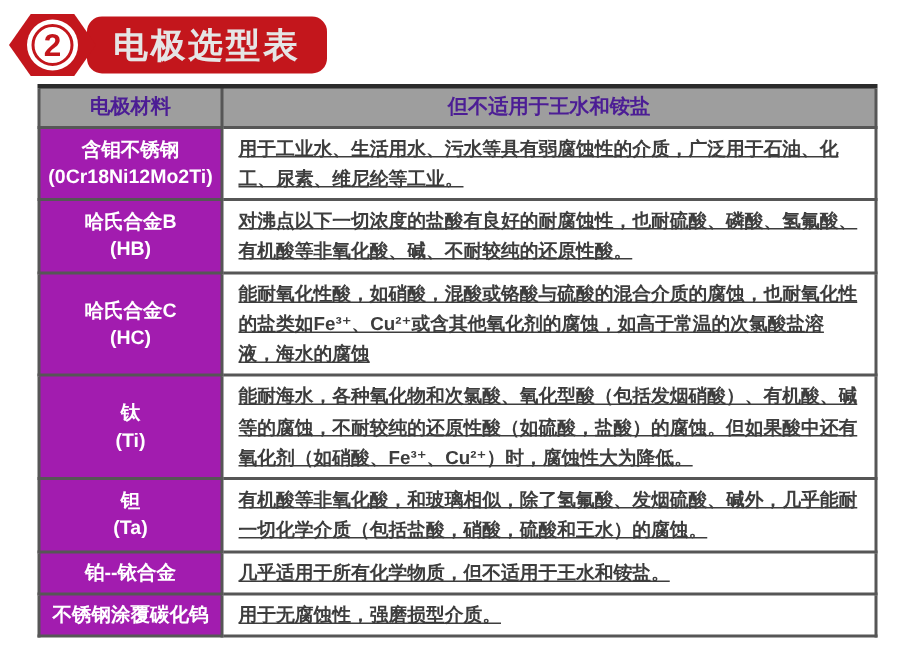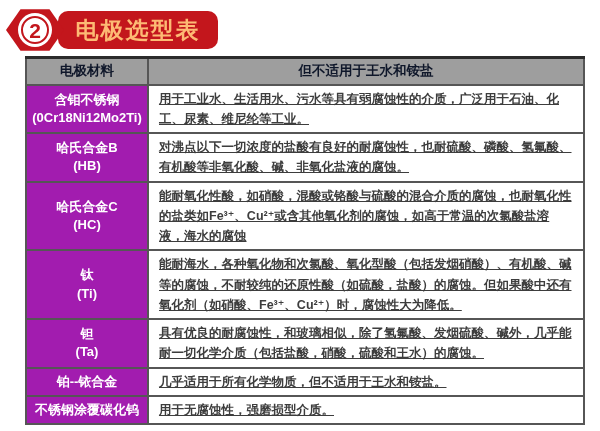--- a/index.html
+++ b/index.html
@@ -18,32 +18,32 @@
     width:28px; height:28px; border-radius:50%;
     background:#ffffff; border:2px solid #c3161c;
     box-shadow:0 0 0 3px #ffffff;
     display:flex; align-items:center; justify-content:center;
     color:#c3161c; font-weight:bold; font-size:21px; line-height:1;
   }
   .title-pill {
     position:absolute; left:58px; top:11px; width:160px; height:38px;
     background:#c3161c; border-radius:10px; z-index:1;
     display:flex; align-items:center; justify-content:center;
-    color:#fdba74; font-weight:bold; font-size:23px; letter-spacing:2px;
+    color:#e5e5e5; font-weight:bold; font-size:23px; letter-spacing:2px;
   }
 
   
   table.spec {
     margin-left:25px; width:558px;
     border-collapse:collapse; table-layout:fixed;
     border:2px solid #565656; border-top:3px solid #2b2b2b;
   }
   table.spec th, table.spec td { border:2px solid #565656; }
   th.col-head {
-    background:#9e9e9e; color:#0f172a; font-weight:bold;
+    background:#9e9e9e; color:#4c1d95; font-weight:bold;
     font-size:13.5px; height:27px; text-align:center;
   }
   td.mat {
     background:#a21caf; color:#ffffff; font-weight:bold;
     font-size:13px; text-align:center; line-height:1.4; padding:2px 3px;
   }
   td.desc {
     background:#ffffff; color:#3d3d3d; font-weight:bold;
     font-size:12.5px; line-height:1.62; text-align:left;
     padding:3px 10px;
@@ -82,21 +82,21 @@
       <div>(0Cr18Ni12Mo2Ti)</div>
     </td>
     <td class="desc">用于工业水、生活用水、污水等具有弱腐蚀性的介质，广泛用于石油、化工、尿素、维尼纶等工业。</td>
   </tr>
 
   <tr class="r-2l">
     <td class="mat">
       <div>哈氏合金B</div>
       <div>(HB)</div>
     </td>
-    <td class="desc">对沸点以下一切浓度的盐酸有良好的耐腐蚀性，也耐硫酸、磷酸、氢氟酸、有机酸等非氧化酸、碱、非氧化盐液的腐蚀。</td>
+    <td class="desc">对沸点以下一切浓度的盐酸有良好的耐腐蚀性，也耐硫酸、磷酸、氢氟酸、有机酸等非氧化酸、碱、不耐较纯的还原性酸。</td>
   </tr>
 
   <tr class="r-3l">
     <td class="mat">
       <div>哈氏合金C</div>
       <div>(HC)</div>
     </td>
     <td class="desc">能耐氧化性酸，如硝酸，混酸或铬酸与硫酸的混合介质的腐蚀，也耐氧化性的盐类如Fe³⁺、Cu²⁺或含其他氧化剂的腐蚀，如高于常温的次氯酸盐溶液，海水的腐蚀</td>
   </tr>
 
@@ -106,21 +106,21 @@
       <div>(Ti)</div>
     </td>
     <td class="desc">能耐海水，各种氧化物和次氯酸、氧化型酸（包括发烟硝酸）、有机酸、碱等的腐蚀，不耐较纯的还原性酸（如硫酸，盐酸）的腐蚀。但如果酸中还有氧化剂（如硝酸、Fe³⁺、Cu²⁺）时，腐蚀性大为降低。</td>
   </tr>
 
   <tr class="r-2l">
     <td class="mat">
       <div>钽</div>
       <div>(Ta)</div>
     </td>
-    <td class="desc">具有优良的耐腐蚀性，和玻璃相似，除了氢氟酸、发烟硫酸、碱外，几乎能耐一切化学介质（包括盐酸，硝酸，硫酸和王水）的腐蚀。</td>
+    <td class="desc">有机酸等非氧化酸，和玻璃相似，除了氢氟酸、发烟硫酸、碱外，几乎能耐一切化学介质（包括盐酸，硝酸，硫酸和王水）的腐蚀。</td>
   </tr>
 
   <tr class="r-1l">
     <td class="mat">
       <div>铂--铱合金</div>
     </td>
     <td class="desc">几乎适用于所有化学物质，但不适用于王水和铵盐。</td>
   </tr>
 
   <tr class="r-1l">

